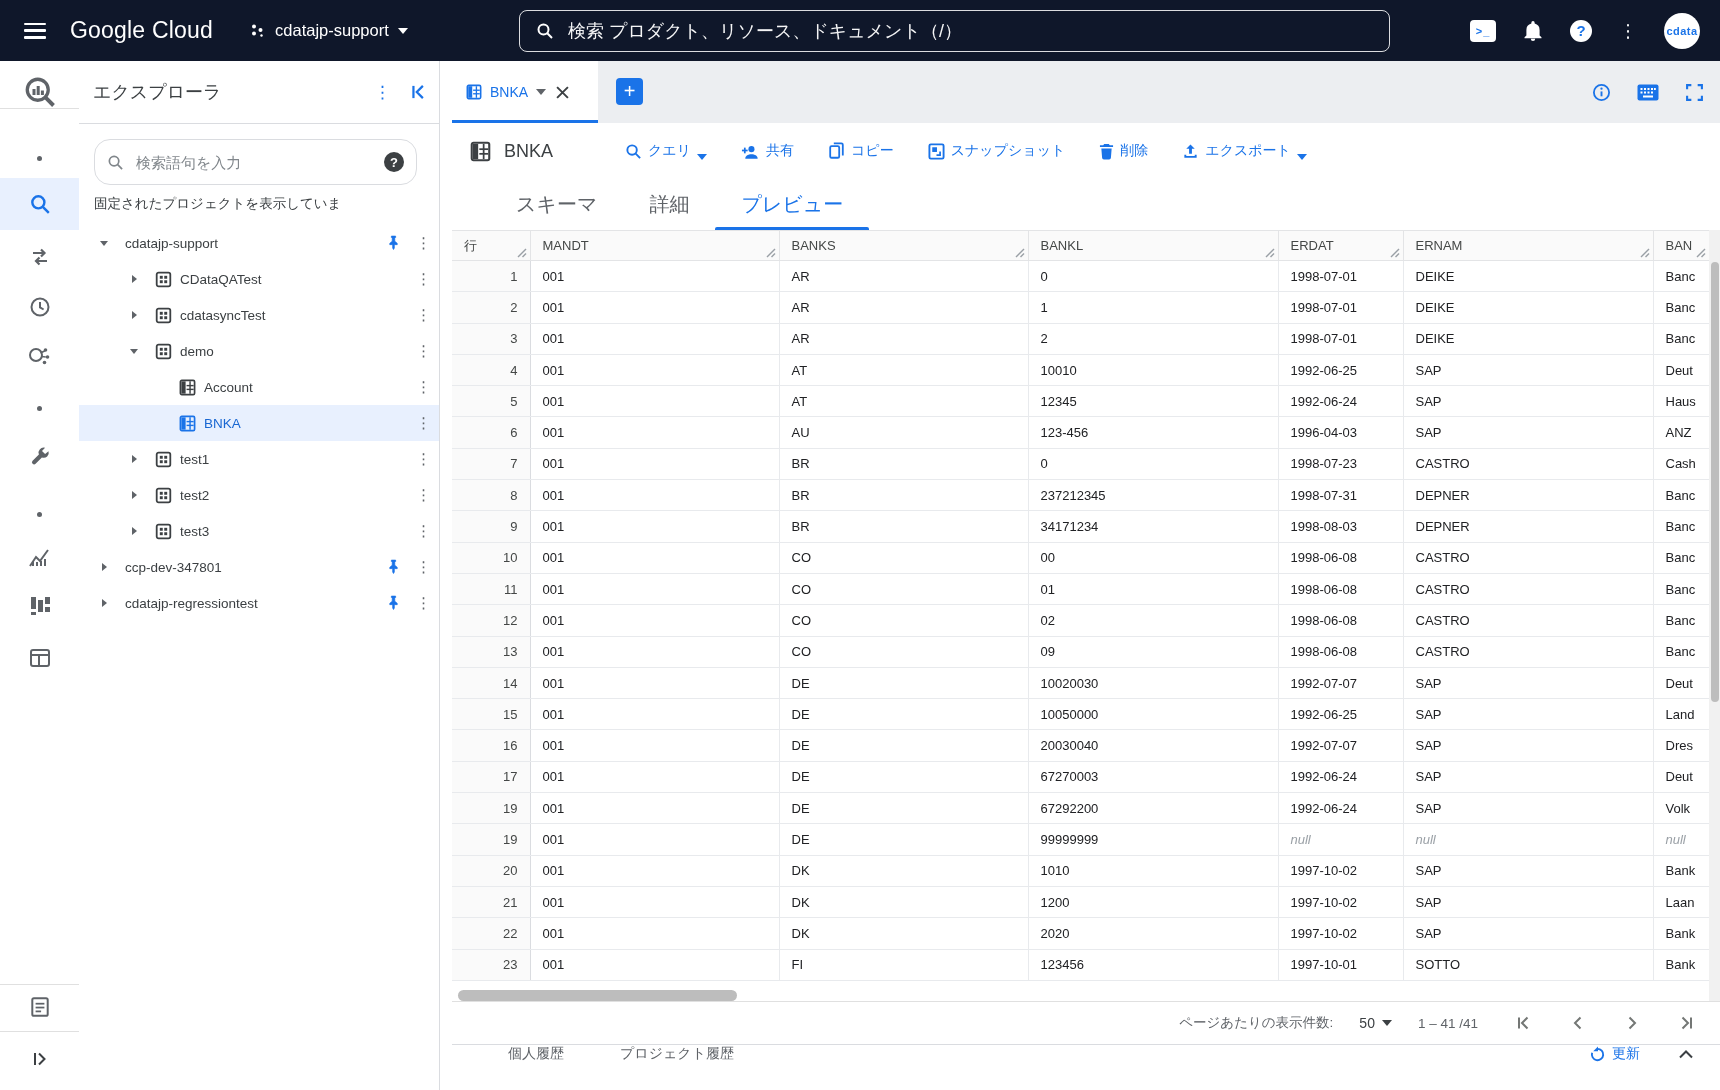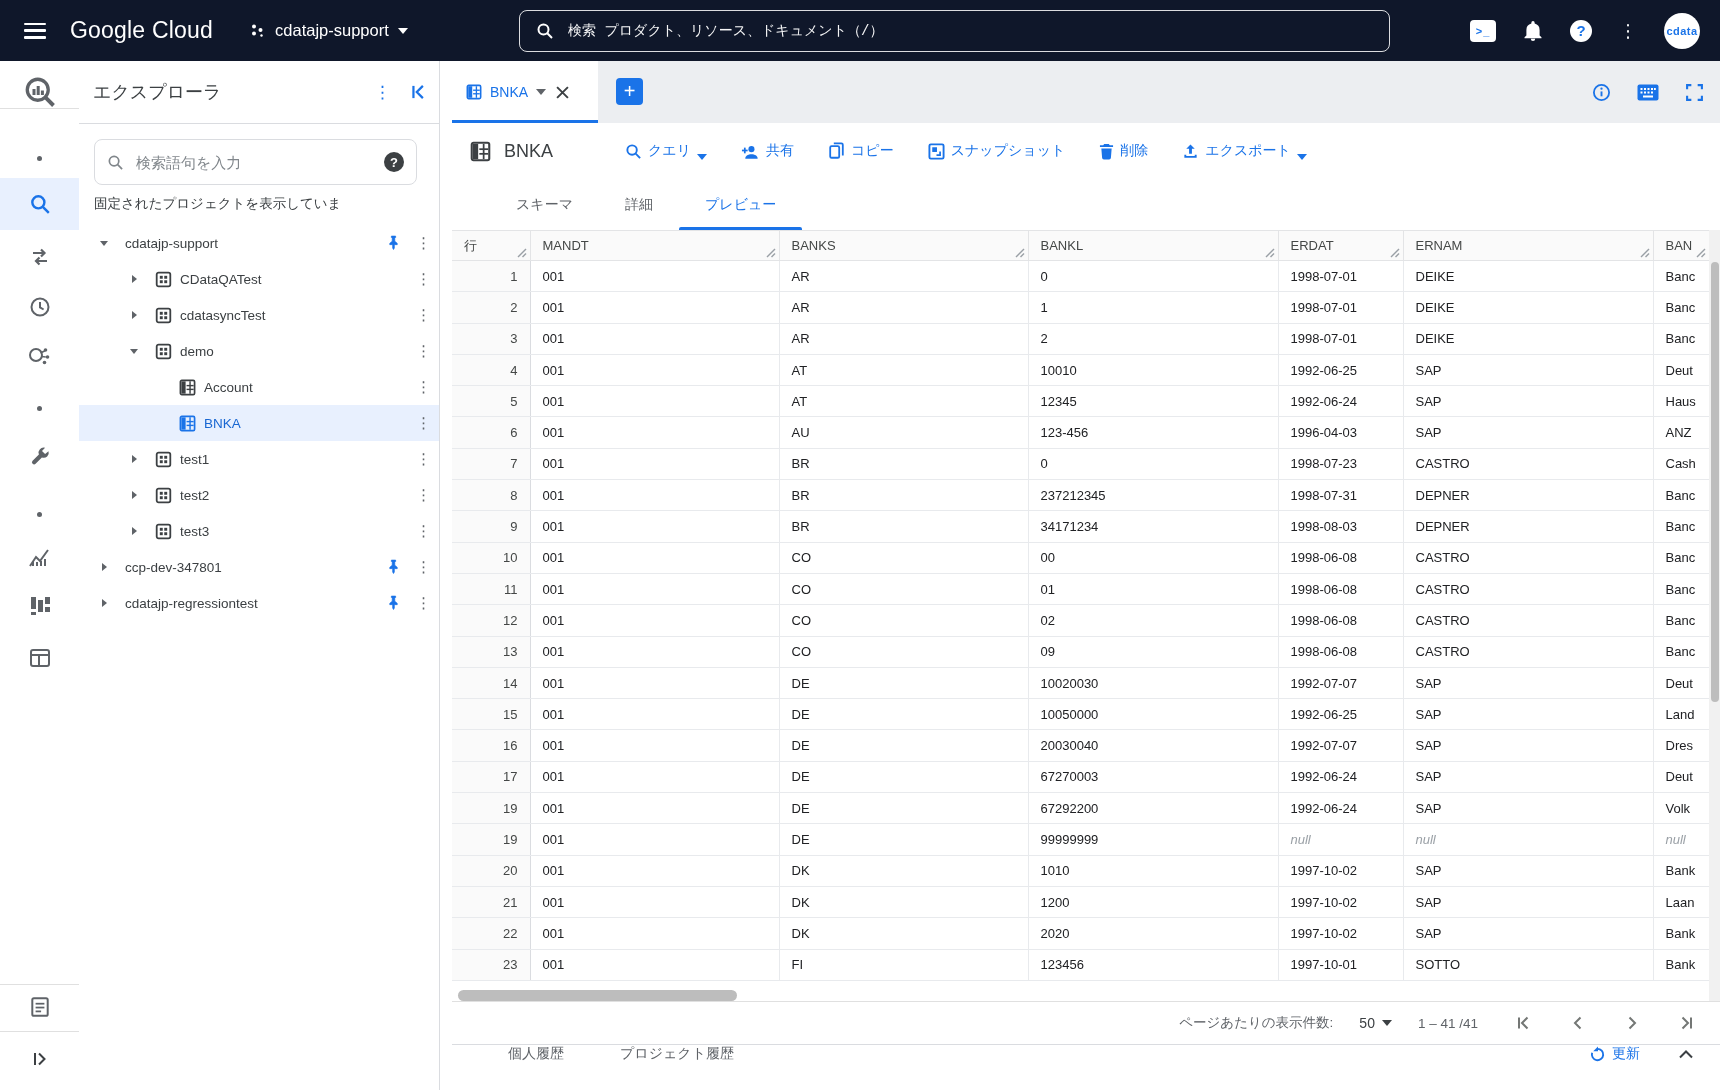--- a/index.html
+++ b/index.html
@@ -7,21 +7,21 @@
   svg{display:block;}
 
   
   .topbar{position:absolute;left:0;top:0;width:1720px;height:61px;background:#0f172a;display:flex;align-items:center;color:#fff;}
   .hamburger{width:22px;height:16px;margin-left:24px;display:flex;flex-direction:column;justify-content:space-between;cursor:pointer;}
   .hamburger span{display:block;height:2.5px;background:#fff;border-radius:1px;}
   .gc-logo{font-size:23px;letter-spacing:.2px;margin-left:24px;font-weight:400;white-space:nowrap;}
   .proj-sel{display:flex;align-items:center;margin-left:36px;gap:9px;cursor:pointer;}
   .proj-sel .pname{font-size:16.5px;}
   .tb-search{position:absolute;left:519px;top:10px;width:869px;height:40px;border:1px solid rgba(255,255,255,.85);border-radius:8px;display:flex;align-items:center;}
-  .tb-search input{flex:1;background:transparent;border:none;outline:none;color:#fff;font-size:14px;font-family:Liberation Mono, monospace;}
+  .tb-search input{flex:1;background:transparent;border:none;outline:none;color:#fff;font-size:18px;font-family:Liberation Sans, sans-serif;}
   .tb-search input::placeholder{color:rgba(255,255,255,.96);opacity:1;}
   .tb-search .mag{margin:0 12px 0 16px;}
   .tb-right{position:absolute;right:0;top:0;height:61px;display:flex;align-items:center;gap:27px;padding-right:20px;}
   .shell-ic{width:26px;height:22px;background:#fff;border-radius:4px;display:flex;align-items:center;justify-content:center;color:#1a73e8;font-weight:bold;font-size:11px;letter-spacing:1px;cursor:pointer;}
   .help-ic{width:22px;height:22px;background:#fff;border-radius:50%;color:#1a73e8;font-weight:bold;font-size:15px;display:flex;align-items:center;justify-content:center;cursor:pointer;}
   .tb-dots{color:#fff;font-size:18px;cursor:pointer;line-height:1;}
   .avatar{width:36px;height:36px;border-radius:50%;background:#fff;display:flex;align-items:center;justify-content:center;color:#1a73e8;font-weight:bold;font-size:11px;letter-spacing:.5px;cursor:pointer;}
 
   
   .rail{position:absolute;left:0;top:61px;width:79px;height:1029px;background:#fff;border-right:1px solid #e0e0e0;}
@@ -29,21 +29,21 @@
   .rail-item.active{background:#e8f0fe;color:#1a73e8;}
   .rail-dot{width:5px;height:5px;border-radius:50%;background:#5f6368;}
   .rail-div{position:absolute;left:0;width:79px;border-top:1px solid #e0e0e0;}
 
   
   .explorer{position:absolute;left:79px;top:61px;width:360px;height:1029px;background:#fff;border-right:1px solid #dadce0;overflow:hidden;}
   .exp-head{position:relative;height:62px;border-bottom:1px solid #dadce0;display:flex;align-items:center;}
   .exp-title{font-size:18px;color:#3c4043;margin-left:14px;}
   .exp-dots{position:absolute;right:48px;color:#1a73e8;font-size:17px;cursor:pointer;}
   .exp-collapse{position:absolute;right:10px;cursor:pointer;}
-  .exp-search{position:absolute;left:15px;top:78px;width:321px;height:44px;border:1px solid #dadce0;border-radius:8px;display:flex;align-items:center;}
+  .exp-search{position:absolute;left:15px;top:78px;width:321px;height:44px;border:1px solid #dadce0;border-radius:16px;display:flex;align-items:center;}
   .exp-search input{flex:1;border:none;outline:none;font-size:15px;color:#202124;font-family:inherit;min-width:0;}
   .exp-search input::placeholder{color:#80868b;opacity:1;}
   .exp-search .mag{margin:0 10px 0 12px;}
   .exp-qmark{width:20px;height:20px;border-radius:50%;background:#3c4043;color:#fff;font-size:13px;font-weight:bold;display:flex;align-items:center;justify-content:center;margin-right:12px;flex:none;cursor:pointer;}
   .exp-note{position:absolute;left:15px;top:134px;width:340px;font-size:13.5px;color:#3c4043;white-space:nowrap;overflow:hidden;}
   .tree{position:absolute;left:0;top:164px;width:360px;}
   .tree-row{position:relative;height:36px;display:flex;align-items:center;cursor:pointer;}
   .tree-row.selected{background:#e8f0fe;}
   .tr-arrow{width:22px;display:flex;justify-content:center;flex:none;color:#5f6368;}
   .tr-icon{margin-right:8px;flex:none;}
@@ -65,21 +65,21 @@
 
   
   .actionbar{position:absolute;left:452px;top:123px;width:1268px;height:56px;background:#fff;display:flex;align-items:center;}
   .ab-title{display:flex;align-items:center;margin-left:18px;}
   .ab-title .t{font-size:18px;color:#3c4043;margin-left:13px;}
   .ab-actions{display:flex;align-items:center;margin-left:72px;gap:34px;}
   .ab-btn{display:flex;align-items:flex-end;gap:6px;color:#1a73e8;font-size:14px;cursor:pointer;white-space:nowrap;}
 
   
   .viewtabs{position:absolute;left:452px;top:179px;width:1268px;height:51px;background:#fff;display:flex;align-items:flex-end;padding-left:38px;box-sizing:border-box;}
-  .vtab{position:relative;padding:0 26px;height:100%;display:flex;align-items:center;font-size:14px;color:#5f6368;cursor:pointer;}
+  .vtab{position:relative;padding:0 26px;height:100%;display:flex;align-items:center;font-size:20px;color:#5f6368;cursor:pointer;}
   .vtab.active{color:#1a73e8;}
   .vtab.active::after{content:"";position:absolute;left:0;bottom:0;width:100%;height:3px;background:#1a73e8;border-radius:2px 2px 0 0;}
 
   
   .tablewrap{position:absolute;left:452px;top:230px;width:1257px;height:771px;overflow:hidden;background:#fff;}
   table.grid{border-collapse:collapse;table-layout:fixed;width:1257px;}
   table.grid th{height:30px;background:#fafafa;border:1px solid #e3e4e6;border-left:none;font-weight:400;font-size:13px;color:#444746;text-align:left;padding:0 0 0 12px;position:relative;box-sizing:border-box;white-space:nowrap;overflow:hidden;}
   table.grid th .rh{position:absolute;right:3px;bottom:2px;}
   table.grid td{height:31.3px;border-right:1px solid #e8eaed;border-bottom:1px solid #e8eaed;font-size:13px;color:#202124;padding:0 0 0 12px;white-space:nowrap;overflow:hidden;box-sizing:border-box;}
   table.grid td.rn{background:#fafafa;text-align:right;padding:0 12px 0 0;color:#444746;border-right:1px solid #dadce0;}

